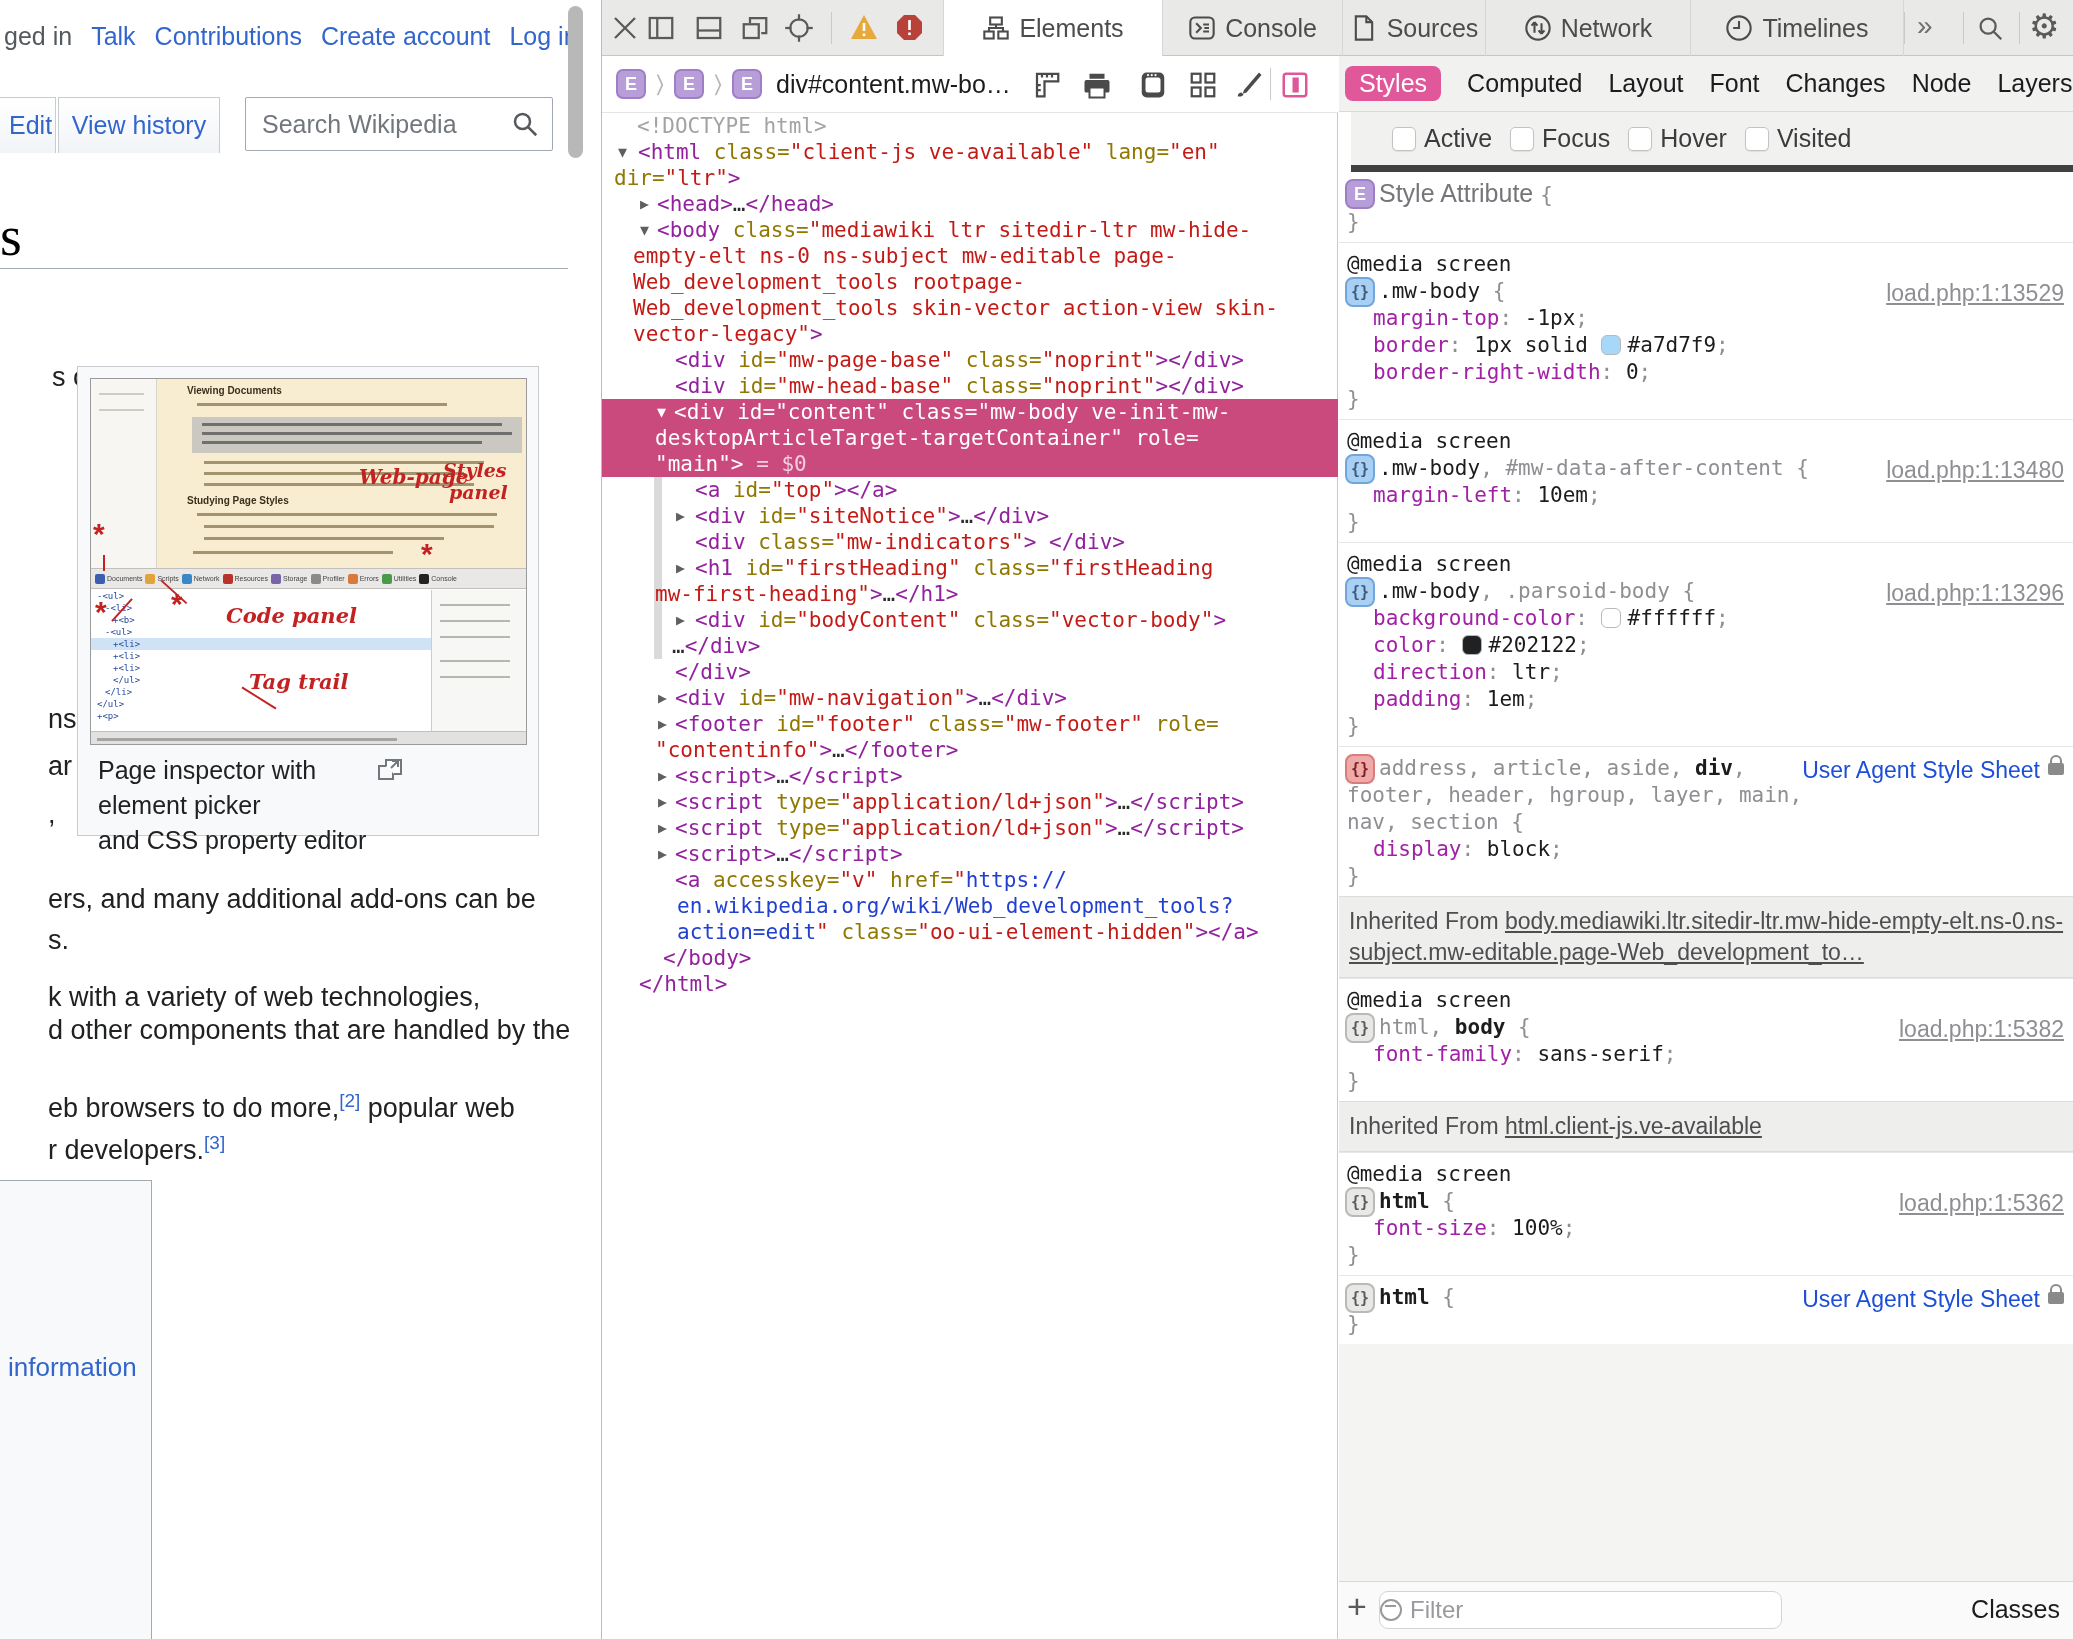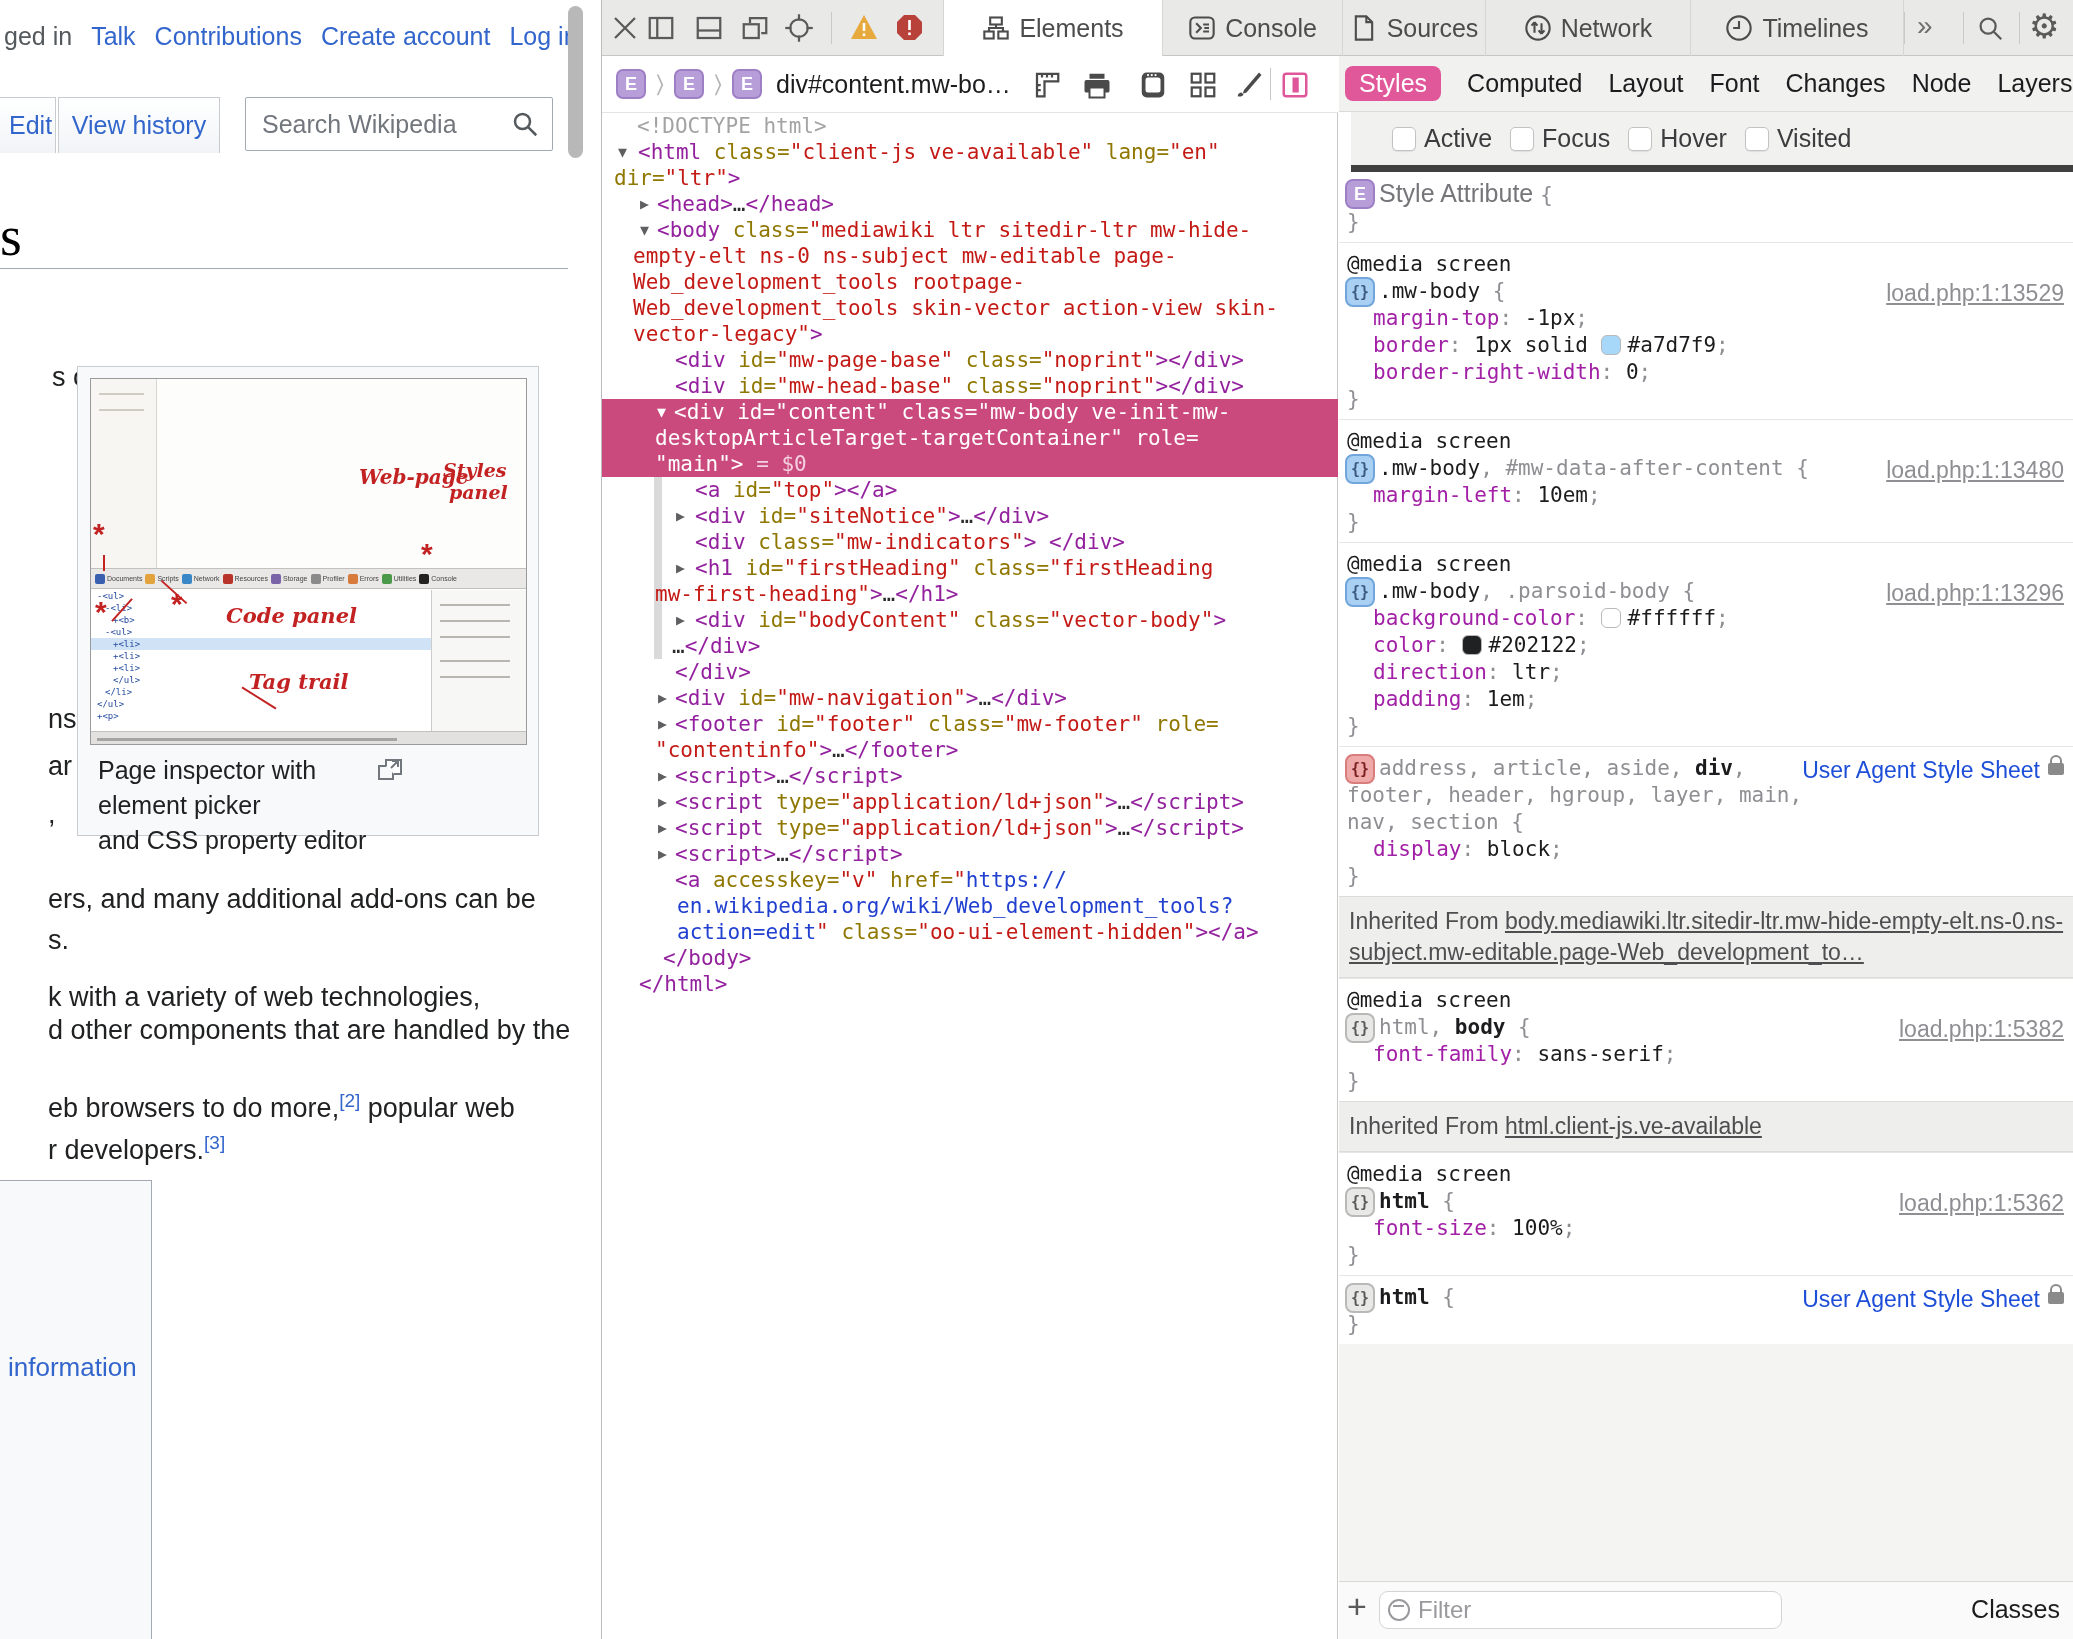--- a/index.html
+++ b/index.html
@@ -143,21 +143,21 @@
       margin-right:7px;box-sizing:border-box;border:1px solid #b9b9b9;}
   .inh{background:#eeeeed;border-top:1px solid #dcdcdb;border-bottom:1px solid #dcdcdb;
        padding:9px 10px;font-family:"Liberation Sans",sans-serif;font-size:23px;line-height:31px;
        color:#4e4e50;word-break:break-all;}
   .inh u{cursor:pointer;}
   #sp-filler{flex:1;background:#f4f4f3;}
   #sp-footer{height:57px;background:#fafafa;border-top:1px solid #d8d8d7;position:relative;flex:none;}
   #sp-plus{position:absolute;left:8px;top:5px;font-size:34px;color:#5a5a5a;cursor:pointer;font-weight:200;}
   #sp-filter{position:absolute;left:40px;top:9px;width:403px;height:38px;border:1px solid #d4d4d3;
              border-radius:9px;background:#fff;box-sizing:border-box;display:flex;align-items:center;
-             padding-left:8px;gap:8px;cursor:text;}
+             gap:8px;cursor:text;}
   #sp-filter .fico{width:22px;height:22px;border:2px solid #9a9a9e;border-radius:50%;box-sizing:border-box;position:relative;flex:none;}
   #sp-filter .fico:before{content:"";position:absolute;left:3px;top:4px;width:11px;height:2px;background:#9a9a9e;
       box-shadow:0 4px 0 -1px #9a9a9e,0 8px 0 -2px #9a9a9e;}
   #sp-filter .ph{font-size:24px;color:#9a9a9e;}
   #sp-classes{position:absolute;right:14px;top:13px;font-size:25px;color:#1c1c1e;cursor:pointer;}
 </style>
 </head>
 <body>
 
 <div id="root">
@@ -196,20 +196,37 @@
     <span class="frag" style="top:982px;">k with a variety of web technologies,</span>
     <span class="frag" style="top:1015px;">d other components that are handled by the</span>
     <span class="frag" style="top:1090px;"><span>eb browsers to do more,</span><sup>[2]</sup><span> popular web</span></span>
     <span class="frag" style="top:1132px;"><span>r developers.</span><sup>[3]</sup></span>
 
     <figure id="fig" style="margin:0;">
       <div id="fig-img">
         <div class="fg-side">
           <i style="top:14px;"></i>
             <i style="top:30px;"></i>
+        </div>
+        <div class="fg-doc">
+          <div class="fg-h" style="left:30px;top:6px;">Viewing Documents</div>
+          <div class="tl" style="left:40px;top:24px;width:250px;"></div>
+          <div class="fg-band">
+              <i style="top:6px;width:300px;"></i>
+              <i style="top:15px;width:310px;"></i>
+              <i style="top:24px;width:280px;"></i>
+            </div>
+          <div class="tl" style="left:47px;top:82px;width:280px;"></div>
+          <div class="tl" style="left:47px;top:93px;width:260px;"></div>
+          <div class="tl" style="left:47px;top:104px;width:270px;"></div>
+          <div class="fg-h" style="left:30px;top:116px;">Studying Page Styles</div>
+          <div class="tl" style="left:40px;top:134px;width:300px;"></div>
+          <div class="tl" style="left:47px;top:146px;width:290px;"></div>
+          <div class="tl" style="left:47px;top:158px;width:240px;"></div>
+          <div class="tl" style="left:36px;top:172px;width:200px;"></div>
         </div>
         <div class="fg-red" style="left:268px;top:86px;font-size:20px;">Web-page</div>
         <div class="fg-red" style="left:352px;top:80px;font-size:19px;">Styles</div>
         <div class="fg-red" style="left:358px;top:102px;font-size:19px;">panel</div>
         <div class="fg-tb">
             <span class="it">
               <span class="sq" style="background: rgb(58, 95, 174);"></span>
               <span>Documents</span>
             </span>
             <span class="it">

